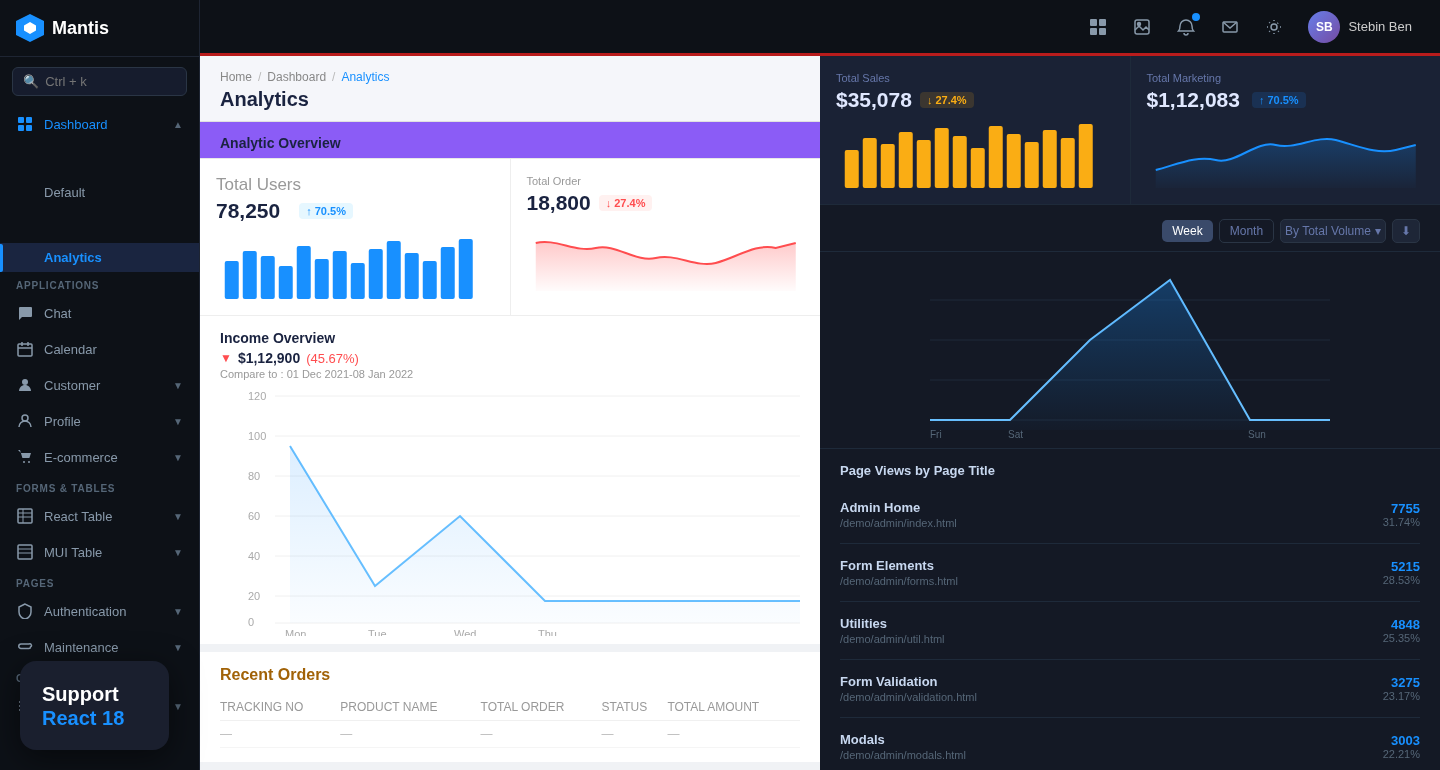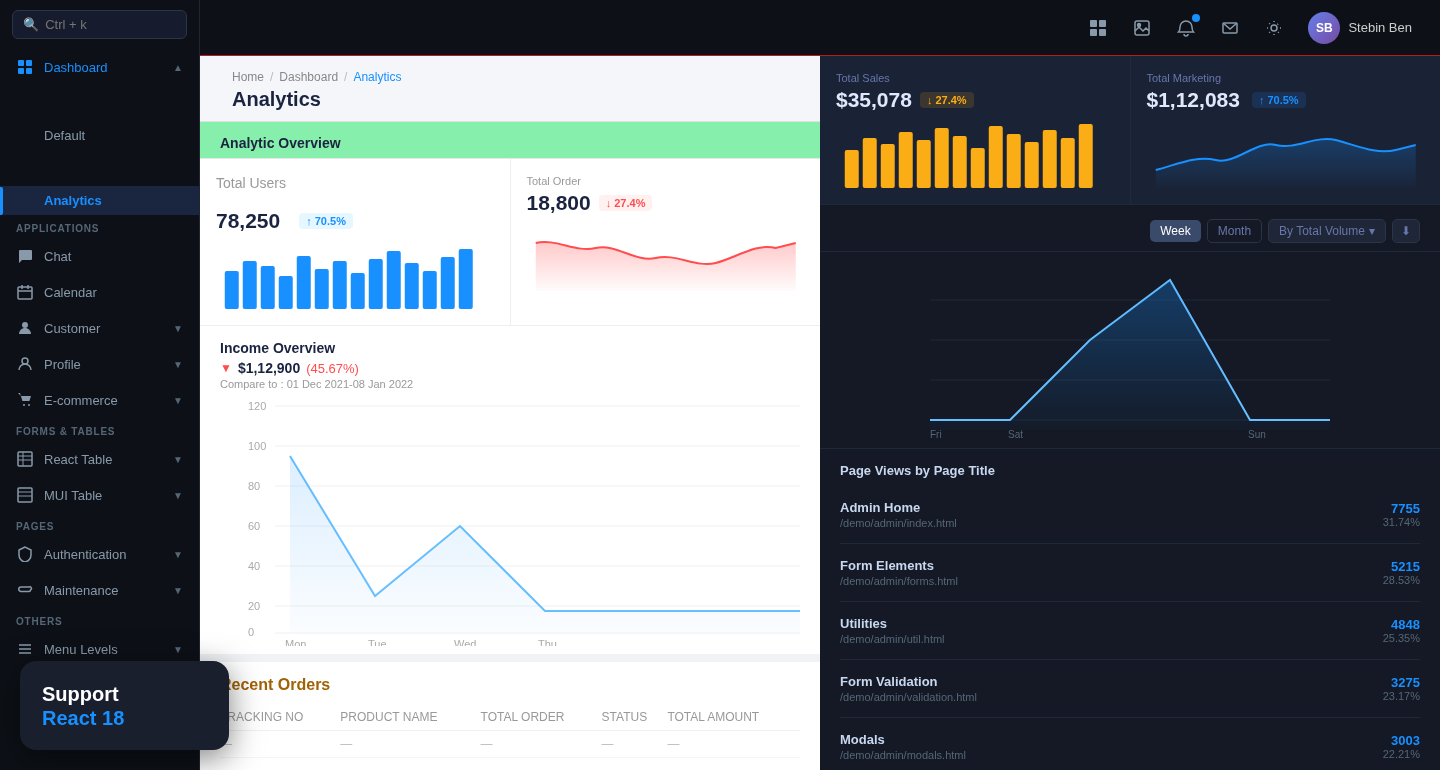--- a/index.html
+++ b/index.html
@@ -22,65 +22,73 @@
     .nav-item .nav-icon { width: 18px; height: 18px; display: flex; align-items: center; justify-content: center; color: inherit; }
     .nav-item .nav-label { flex: 1; }
     .nav-item .nav-badge { font-size: 10px; background: #1890ff; color: #fff; padding: 1px 6px; border-radius: 10px; }
     .nav-item .nav-chevron { font-size: 10px; color: #556677; }
     .nav-sub-item { display: flex; align-items: center; gap: 10px; padding: 7px 16px 7px 44px; cursor: pointer; color: #8899aa; font-size: 13px; }
     .nav-sub-item.active { color: #fff; background: #1a2540; }
     .nav-sub-item.active::before { content: ''; position: absolute; left: 0; width: 3px; height: 28px; background: #1890ff; border-radius: 0 2px 2px 0; }
 
     
     .top-area { display: flex; flex-direction: column; flex: 1; overflow: hidden; }
-    .topbar { height: 56px; background: #0d1117; display: flex; align-items: center; justify-content: flex-end; padding: 0 20px; gap: 8px; border-bottom: 1px solid #b91c1c; }
+    .topbar { height: 56px; background: #0d1117; display: flex; align-items: center; justify-content: flex-end; padding: 0 20px; gap: 8px; border-bottom: 3px solid #b91c1c; }
     .topbar-icon { width: 36px; height: 36px; display: flex; align-items: center; justify-content: center; color: #8899aa; cursor: pointer; border-radius: 6px; position: relative; }
     .topbar-badge { position: absolute; top: 4px; right: 4px; background: #1890ff; width: 8px; height: 8px; border-radius: 50%; }
     .topbar-user { display: flex; align-items: center; gap: 8px; cursor: pointer; padding: 4px 8px; border-radius: 6px; }
     .user-avatar { width: 32px; height: 32px; border-radius: 50%; background: linear-gradient(135deg, #667eea, #764ba2); display: flex; align-items: center; justify-content: center; font-size: 12px; color: #fff; font-weight: 600; }
     .user-name { color: #ccc; font-size: 13px; }
     .content-left { width: 620px; min-width: 620px; background: #f0f2f5; padding: 0; overflow: hidden; }
     .content-right { flex: 1; background: #141925; overflow: hidden; }
 
     
-    .page-header { padding: 14px 32px 10px; background: #f5f6fa; border-bottom: 1px solid #e0e0e0; }
+    .page-header { padding: 14px 20px 10px; background: #f5f6fa; border-bottom: 1px solid #e0e0e0; }
     .breadcrumb { display: flex; align-items: center; gap: 6px; font-size: 12px; color: #888; margin-bottom: 4px; }
     .breadcrumb a { color: #888; text-decoration: none; }
     .breadcrumb .sep { color: #bbb; }
     .breadcrumb .current { color: #1890ff; }
     .page-title { font-size: 20px; font-weight: 600; color: #1a2340; }
     .btn-week { padding: 4px 10px; border-radius: 5px; font-size: 12px; cursor: pointer; background: #3a4a6a; color: #fff; border: none; }
     .btn-month { padding: 4px 10px; border-radius: 5px; font-size: 12px; cursor: pointer; background: none; color: #6677aa; border: 1px solid #2a3545; }
-    .btn-select { padding: 4px 10px; border-radius: 5px; font-size: 12px; cursor: pointer; background: #1e2637; color: #6677aa; border: 1px solid #2a3545; display: flex; align-items: center; gap: 4px; }
+    .btn-select { padding: 4px 4px; border-radius: 5px; font-size: 12px; cursor: pointer; background: #1e2637; color: #6677aa; border: 1px solid #2a3545; display: flex; align-items: center; gap: 4px; }
     .btn-download { padding: 4px 8px; border-radius: 5px; font-size: 12px; cursor: pointer; background: #1e2637; color: #6677aa; border: 1px solid #2a3545; }
     .orders-table { width: 100%; border-collapse: collapse; font-size: 12px; }
     .orders-table th { color: #999; font-weight: 500; padding: 6px 0; border-bottom: 1px solid #f0f0f0; text-align: left; }
     .orders-table td { padding: 6px 0; border-bottom: 1px solid #f5f5f5; color: #555; }
     .page-view-item { display: flex; align-items: center; justify-content: space-between; padding: 14px 0; border-bottom: 1px solid #1e2a3a; }
     .page-view-info { flex: 1; }
     .page-view-name { font-size: 13px; font-weight: 600; color: #c8d8f0; margin-bottom: 2px; }
     .page-view-url { font-size: 11px; color: #556677; }
     .page-view-stat { text-align: right; }
     .page-view-count { font-size: 13px; font-weight: 700; color: #1890ff; }
     .page-view-pct { font-size: 11px; color: #556677; }
 
     
-    .support-badge { position: fixed; bottom: 20px; left: 20px; background: #1a1f2e; color: #fff; border-radius: 16px; padding: 20px 22px; width: 209px; z-index: 100; box-shadow: 0 8px 32px rgba(0,0,0,0.5); }
+    .support-badge { position: fixed; bottom: 20px; left: 20px; background: #1a1f2e; color: #fff; border-radius: 16px; padding: 20px 22px; width: 149px; z-index: 100; box-shadow: 0 8px 32px rgba(0,0,0,0.5); }
     .support-badge-title { font-size: 20px; font-weight: 700; color: #fff; line-height: 1.3; }
     .support-badge-sub { font-size: 20px; font-weight: 700; color: #1890ff; }
 
     
     svg { display: block; }
 
     .nav-sub-item { position: relative; margin-top: 36px; }
   </style>
 </head>
 <body>
 
 <div class="sidebar">
+  <div class="sidebar-logo">
+    <div class="logo-icon">
+      <svg viewBox="0 0 14 14" fill="white">
+          <polygon points="7,1 13,4.5 13,9.5 7,13 1,9.5 1,4.5"></polygon>
+        </svg>
+    </div>
+    <span class="sidebar-logo-text">Mantis</span>
+  </div>
 
   <div class="sidebar-search">
     <div class="search-box">
       <span style="color:#556677;font-size:13px;">🔍</span>
       <input type="text" placeholder="Ctrl + k" style="">
     </div>
   </div>
 
   <div class="nav-item active-parent">
     <span class="nav-icon">
@@ -274,28 +282,28 @@
         <div class="breadcrumb">
           <a href="#">Home</a>
           <span class="sep">/</span>
           <a href="#">Dashboard</a>
           <span class="sep">/</span>
           <span class="current">Analytics</span>
         </div>
         <h1 class="page-title">Analytics</h1>
       </div>
 
-      <div style="padding:12px 20px 6px;background:#86efac;">
+      <div style="padding:12px 20px 6px;background:#8b5cf6;">
         <span style="font-size:14px;font-weight:600;color:#1a2340;">Analytic Overview</span>
       </div>
 
       <div style="display:flex;border-top:1px solid #e8e8e8;">
 
         <div style="flex:1;background:#fff;padding:16px;border-right:1px solid #eee;">
-          <div style="font-size:14px;color:#999;margin-bottom:18px;">Total Users</div>
+          <div style="font-size:17px;color:#999;margin-bottom:4px;">Total Users</div>
           <div style="display:flex;align-items:center;gap:19px;margin-bottom:8px;">
             <span style="font-size:21px;font-weight:700;color:#1a2340;">78,250</span>
             <span style="font-size:11px;padding:2px 7px;border-radius:4px;background:#e6f7ff;color:#1890ff;font-weight:600;display:flex;align-items:center;gap:3px;">
               <span>↑</span>70.5%
             </span>
           </div>
 
           <svg width="100%" height="68" viewBox="0 0 260 68">
             <rect x="0" y="30" width="14" height="38" fill="#1890ff" rx="2"></rect>
             <rect x="18" y="20" width="14" height="48" fill="#1890ff" rx="2"></rect>

